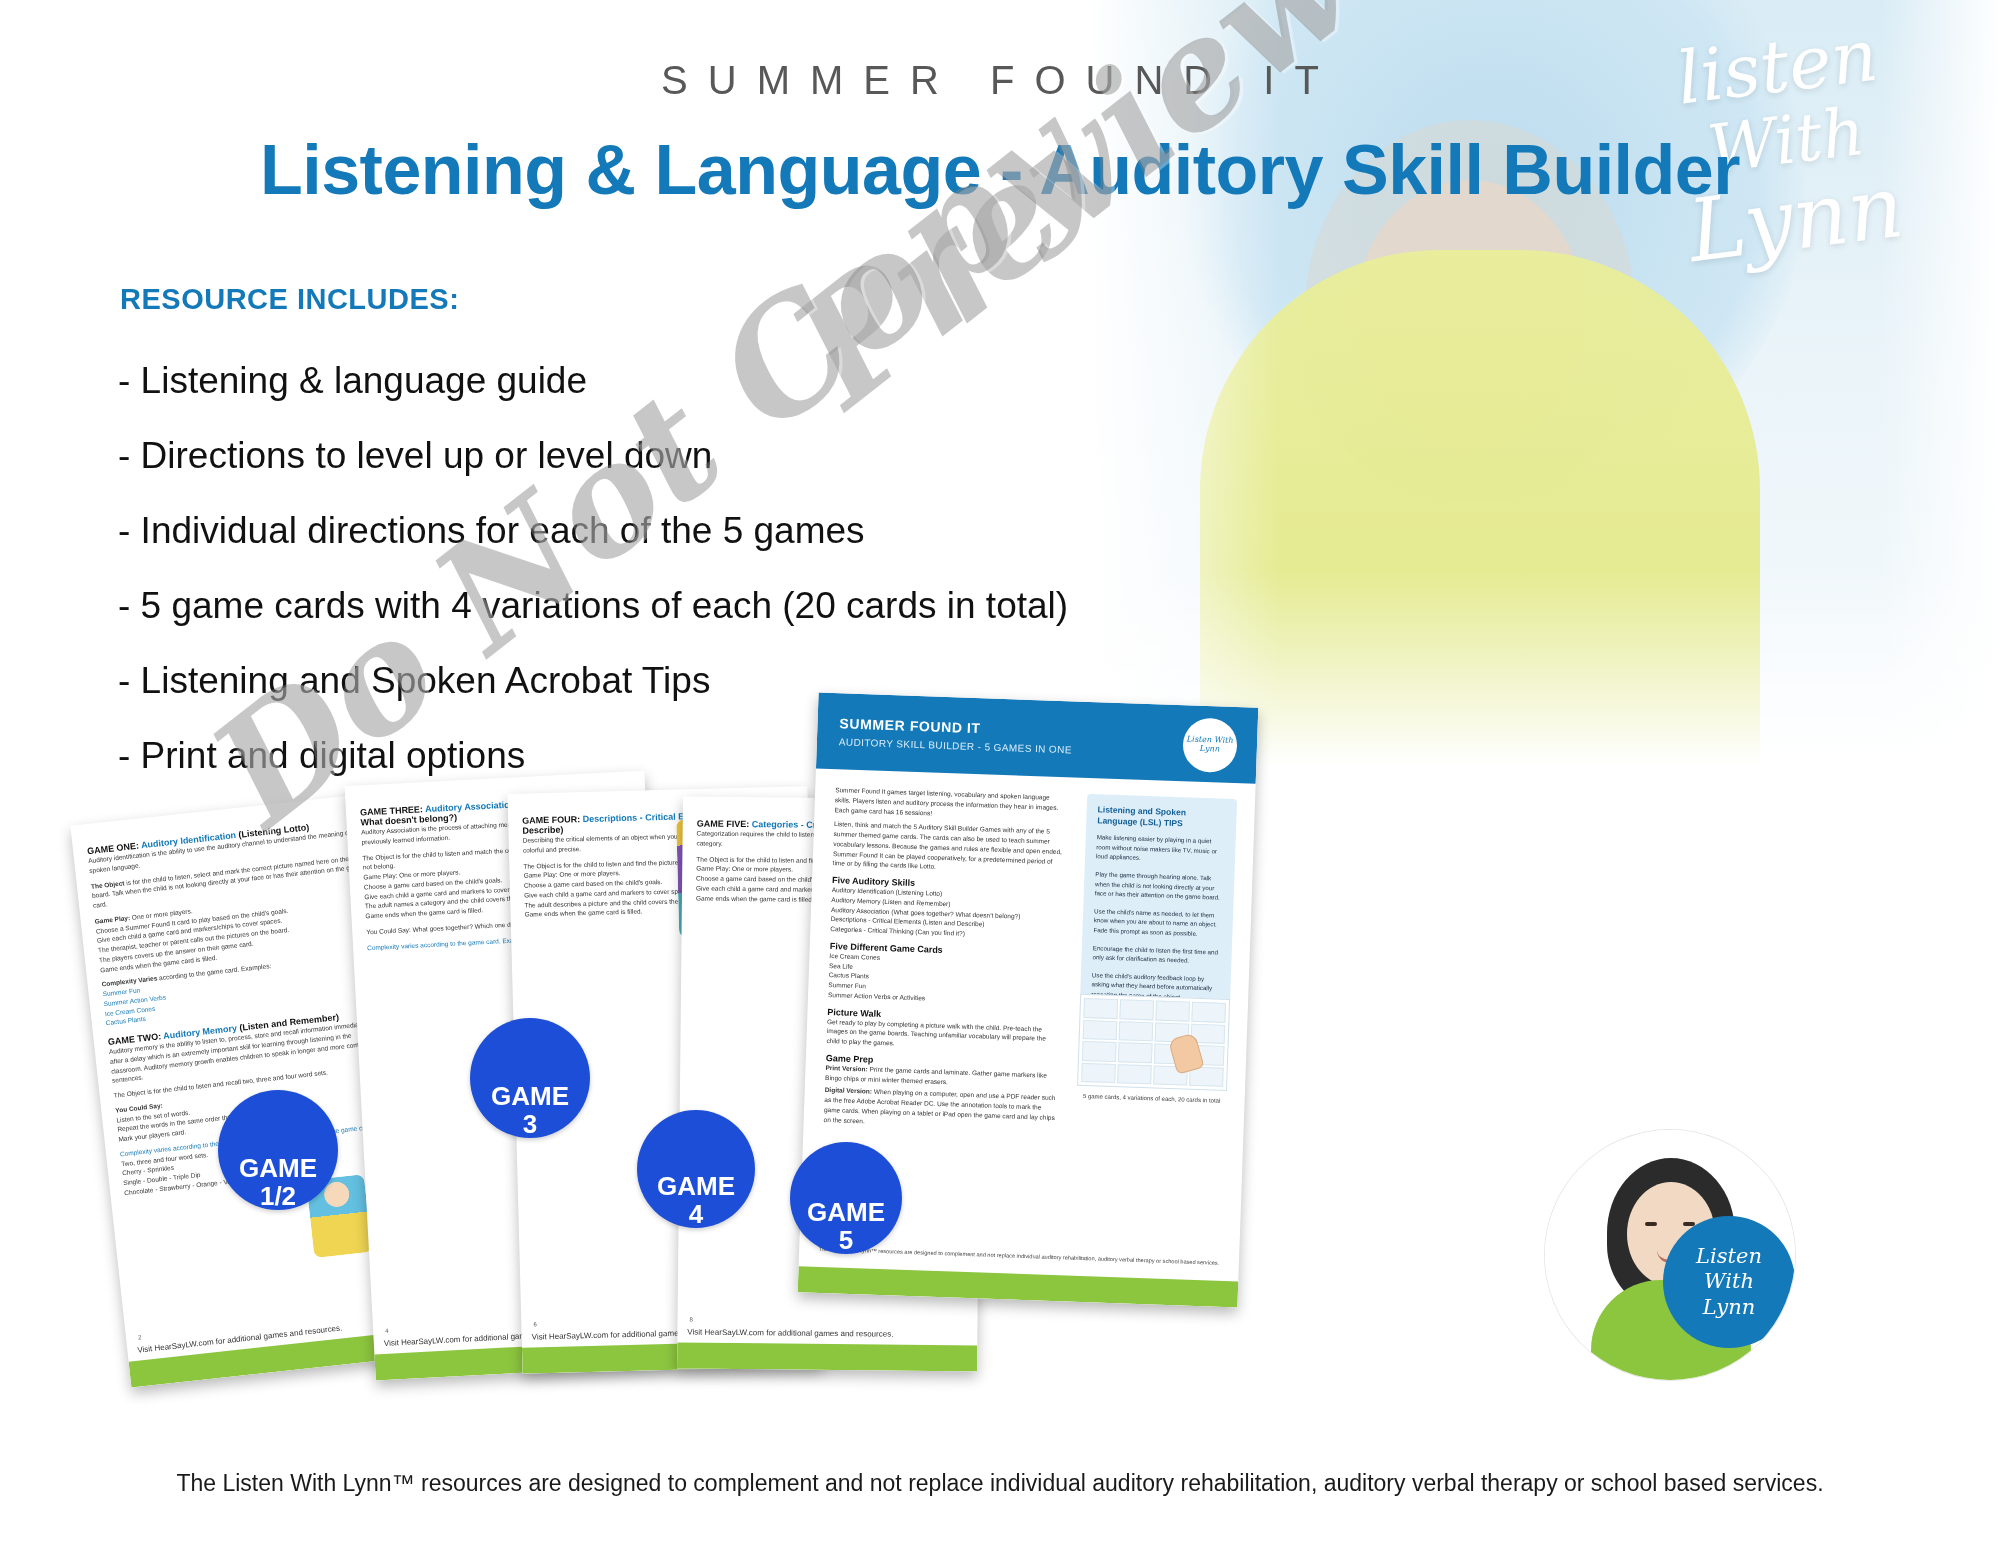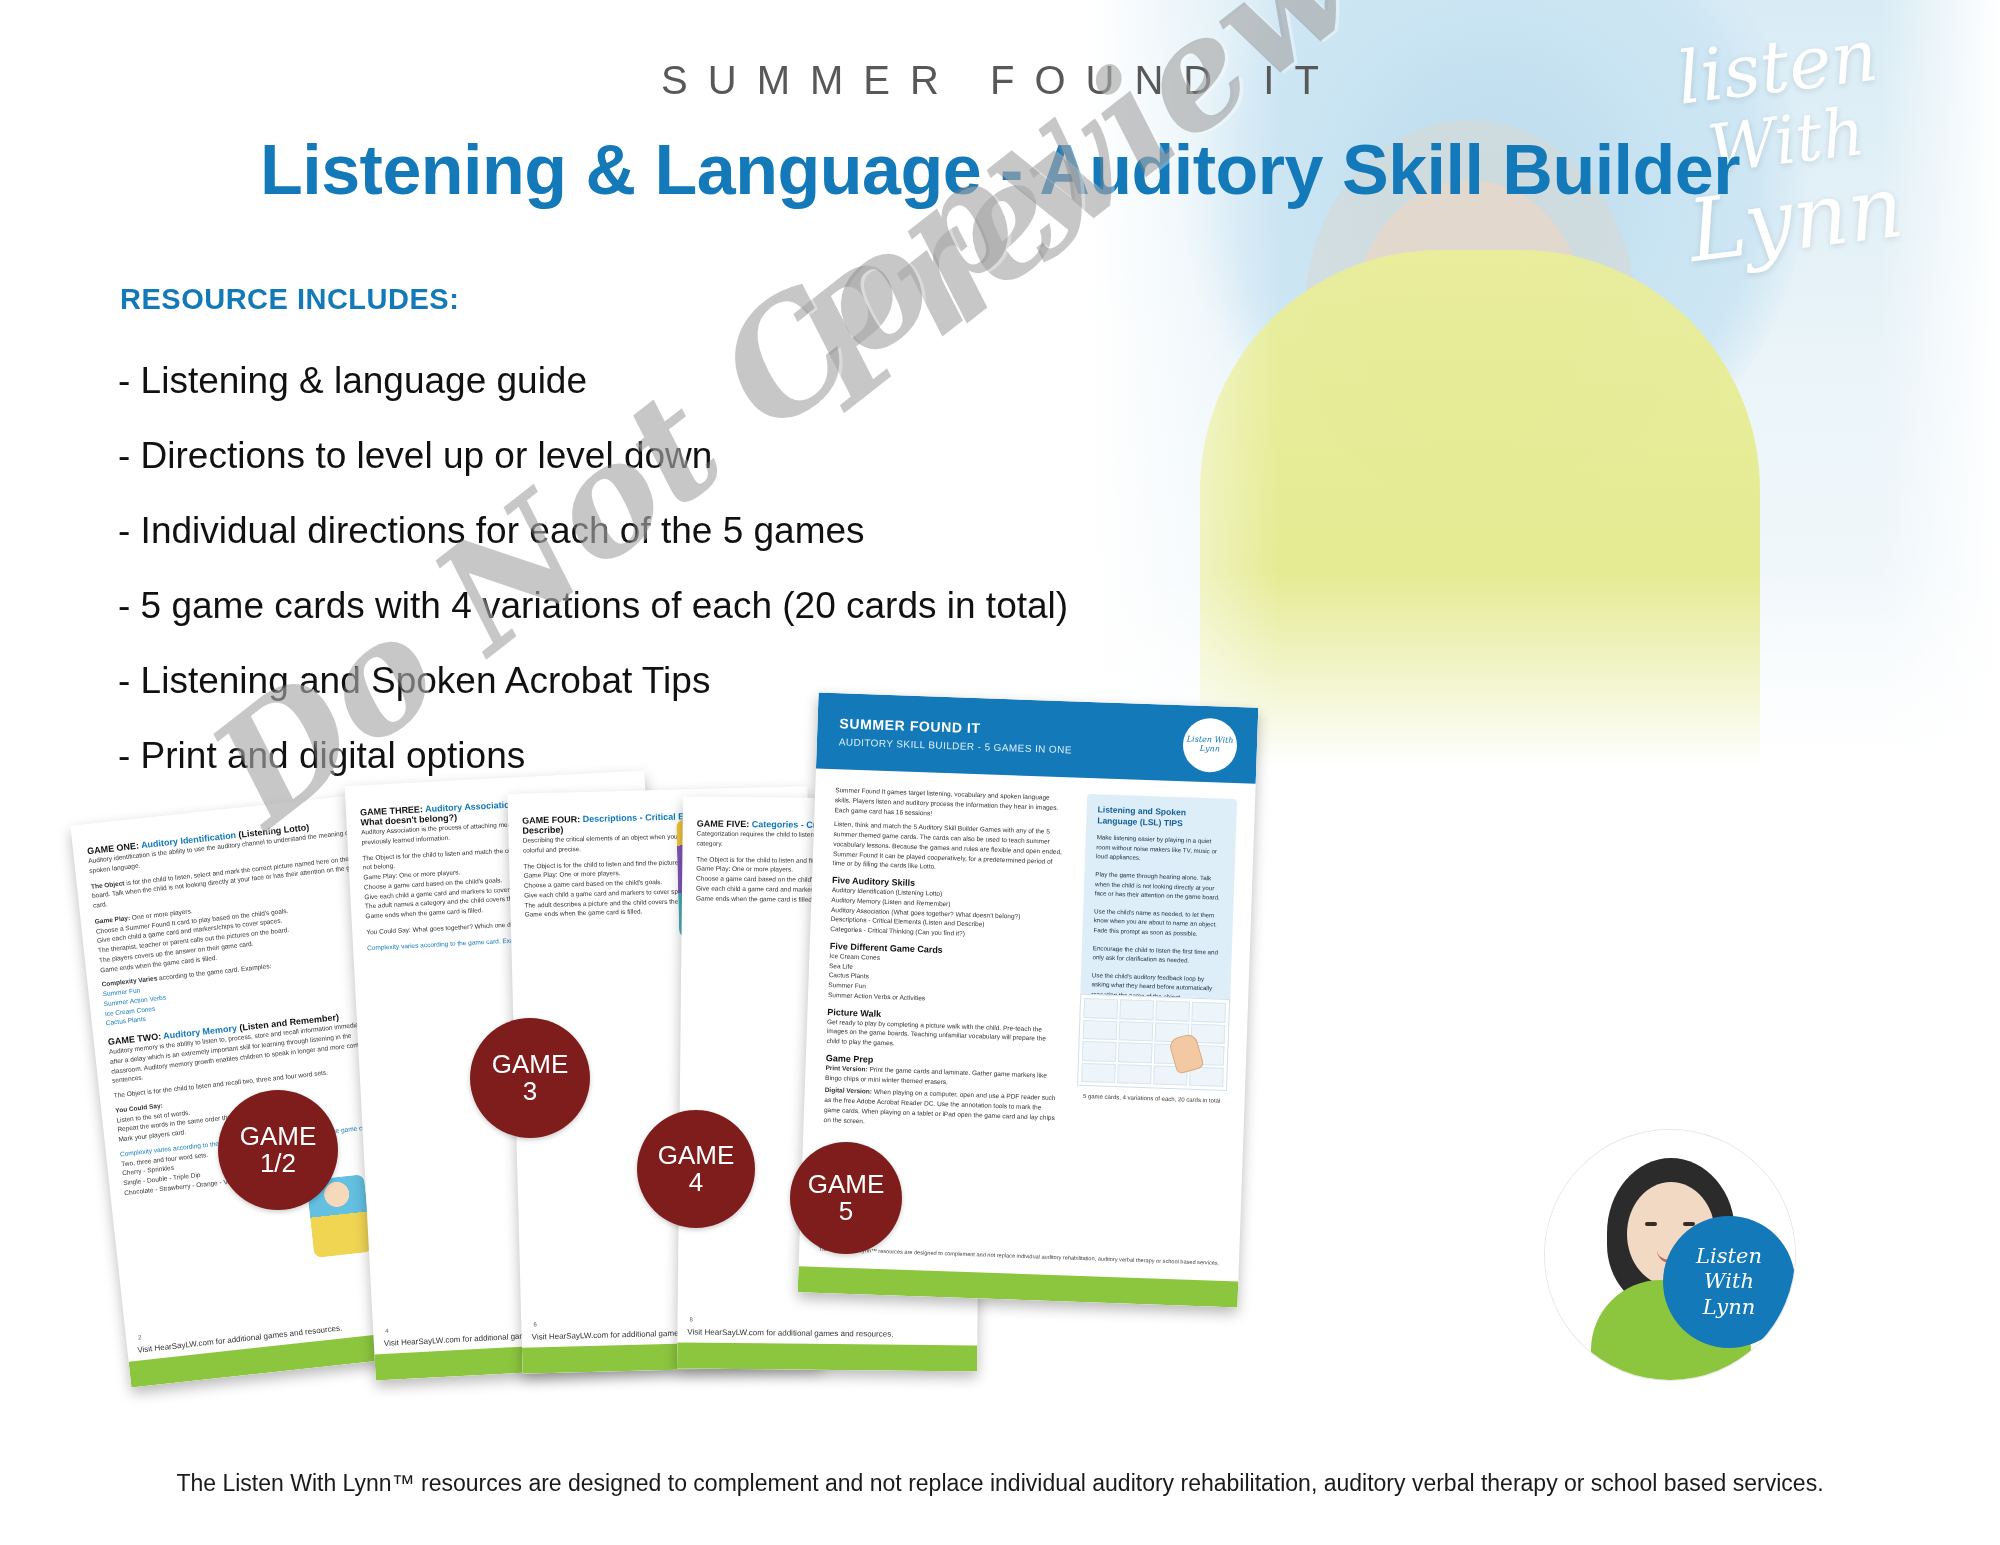--- a/index.html
+++ b/index.html
@@ -197,25 +197,25 @@
   #sheet1 { left: 10px;  top: 18px;  width: 300px; height: 565px; transform: rotate(-6.2deg); }
   #sheet2 { left: 270px; top: -12px; width: 300px; height: 595px; transform: rotate(-3.0deg); }
   #sheet3 { left: 425px; top: 0px;   width: 300px; height: 580px; transform: rotate(-1.5deg); }
   #sheet4 { left: 590px; top: 8px;   width: 300px; height: 572px; transform: rotate(0.6deg); }
   #sheet5 { left: 718px; top: -90px; width: 440px; height: 600px; transform: rotate(2.0deg); }
 
   
   .badge {
     position: absolute;
     border-radius: 50%;
-    background: #7f1d1d;
+    background: #1d4ed8;
     color: #ffffff;
-    font-weight: normal;
+    font-weight: bold;
     display: flex;
-    align-items: center;
+    align-items: flex-end;
     justify-content: center;
     text-align: center;
     line-height: 1.05;
     box-shadow: 0 2px 5px rgba(0,0,0,.2);
   }
   #badge1 { left: 128px; top: 300px; width: 120px; height: 120px; font-size: 26px; }
   #badge2 { left: 380px; top: 228px; width: 120px; height: 120px; font-size: 26px; }
   #badge3 { left: 547px; top: 320px; width: 118px; height: 118px; font-size: 26px; }
   #badge4 { left: 700px; top: 352px; width: 112px; height: 112px; font-size: 26px; }
 

